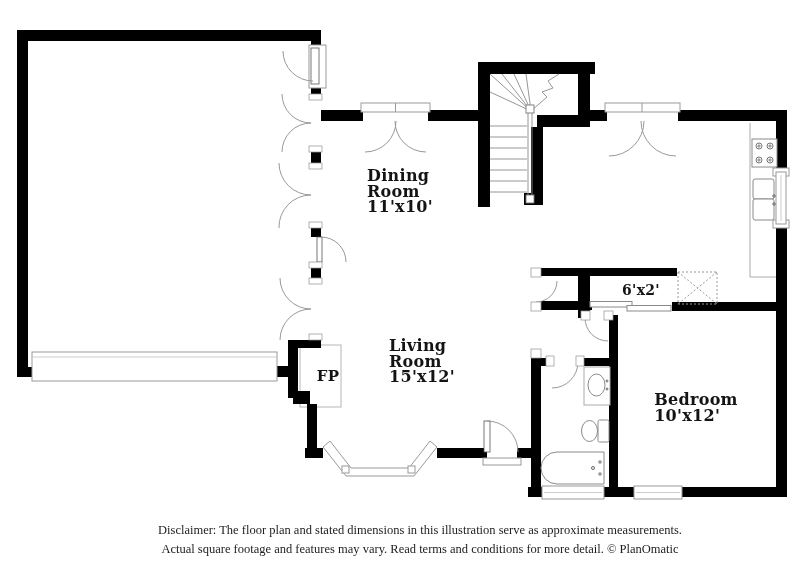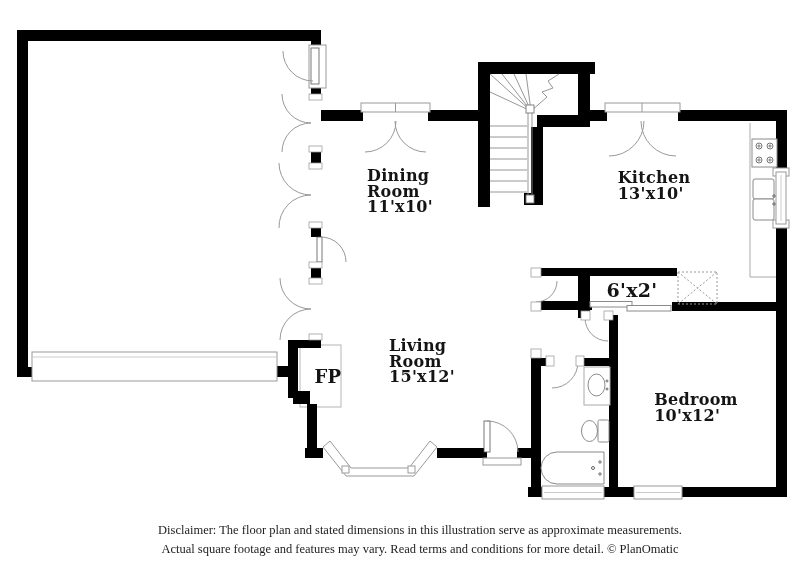--- a/index.html
+++ b/index.html
@@ -2,22 +2,22 @@
 <html><head>
 <meta charset="utf-8">
 <style>
   html,body{margin:0;padding:0;background:#fff;}
   #stage{position:relative;width:800px;height:582px;background:#fff;overflow:hidden;
          font-family:"DejaVu Serif","Liberation Serif",serif;}
   #plan-svg{position:absolute;left:0;top:0;}
   .room-label{position:absolute;transform:translateX(-50%);
               font-weight:bold;color:#141414;font-size:16px;line-height:15.5px;
               letter-spacing:.3px;white-space:nowrap;}
-  .small-label{font-size:19px;line-height:14px;}
-  .tiny-label{font-size:18px;line-height:13px;}
+  .small-label{font-size:14px;line-height:14px;margin-left:9px;}
+  .tiny-label{font-size:15px;line-height:13px;}
   .footer{position:absolute;left:0;top:521px;width:100%;text-align:center;
           color:#1c1c1c;font-size:12.5px;line-height:19px;
           font-family:"Liberation Serif","DejaVu Serif",serif;padding-left:20px;}
 </style>
 </head>
 <body>
 
 <div id="stage">
 
 <svg id="plan-svg" width="800" height="582" viewBox="0 0 800 582">
@@ -172,24 +172,20 @@
       <circle cx="593" cy="468" r="1.5" fill="none" stroke="#666"></circle>
     </g>
   </g>
 </svg>
 
 <div class="room-label" style="left:400px;top:168px">
   <div>Dining</div>
   <div>Room</div>
   <div>11'x10'</div>
 </div>
-<div class="room-label" style="left:654px;top:170px">
-  <div>Kitchen</div>
-  <div>13'x10'</div>
-</div>
 <div class="room-label" style="left:422px;top:338px">
   <div>Living</div>
   <div>Room</div>
   <div>15'x12'</div>
 </div>
 <div class="room-label" style="left:696px;top:392px">
   <div>Bedroom</div>
   <div>10'x12'</div>
 </div>
 <div class="room-label small-label" style="left:632px;top:283px">

